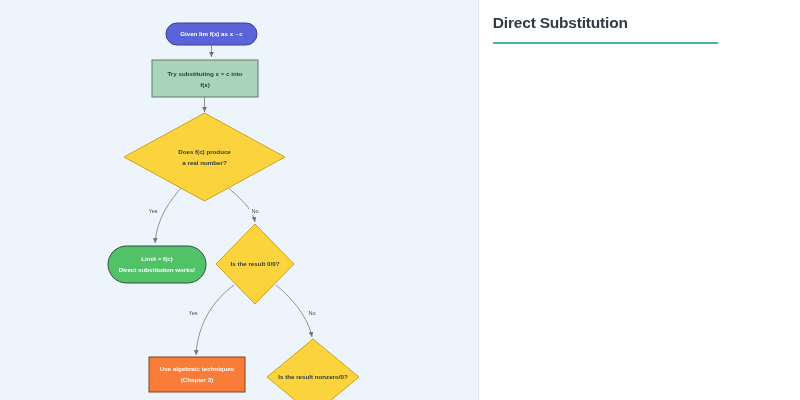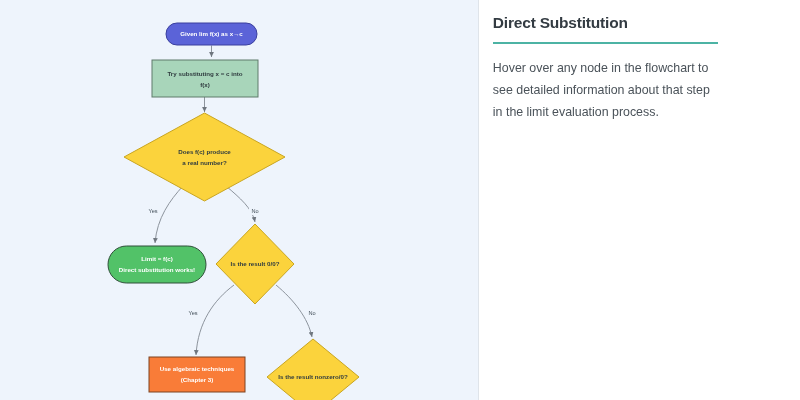--- a/index.html
+++ b/index.html
@@ -152,16 +152,15 @@
       <g>
         <polygon points="313,339 359,377 313,415 267,377" fill="#fbd33c" stroke="#c9a520" stroke-width="1"></polygon>
         <text class="node-text" x="313" y="377">Is the result nonzero/0?</text>
       </g>
     </svg>
   </div>
 
   <div id="info-panel">
     <div id="info-title">Direct Substitution</div>
     <div id="info-rule"></div>
-    <div id="info-body">Hover over any node in the flowchart to see detailed information about that step in the limit evaluation process.</div>
   </div>
 
 </div>
 
 </body></html>

